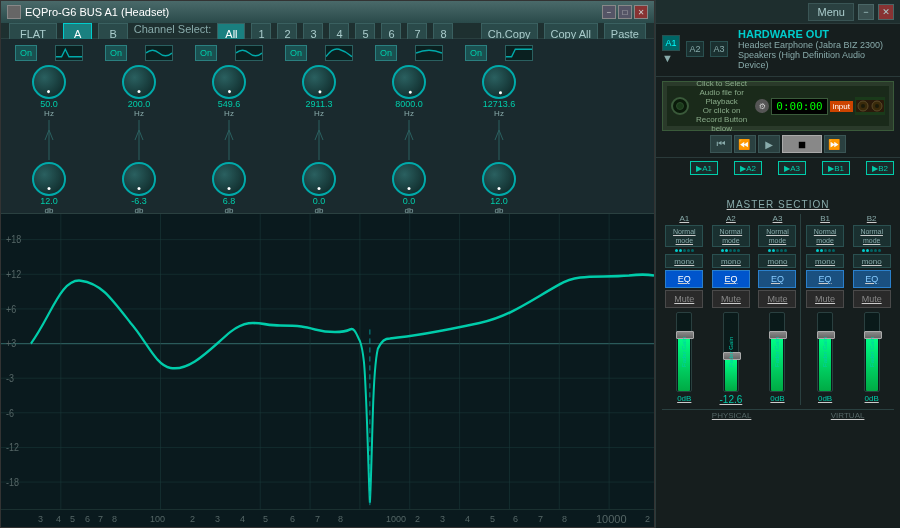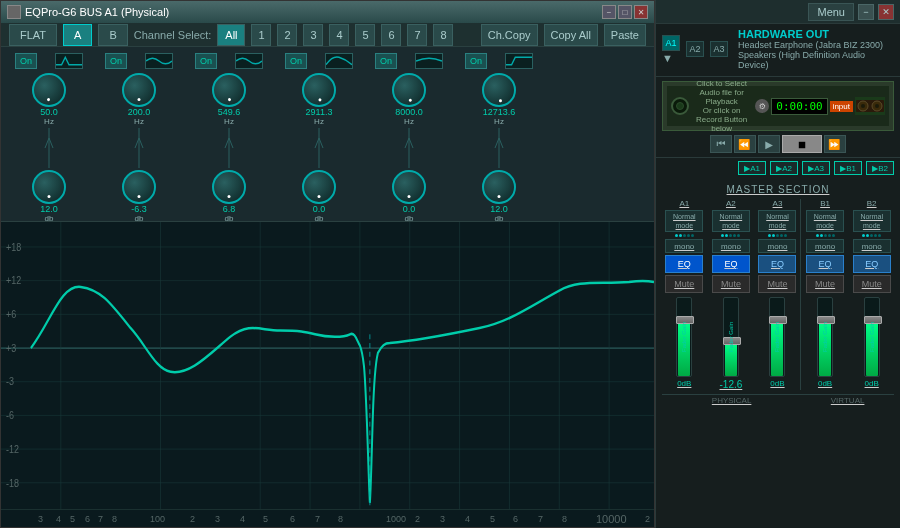--- a/index.html
+++ b/index.html
@@ -59,23 +59,22 @@
       cursor: pointer;
       display: flex;
       align-items: center;
       justify-content: center;
       font-size: 8px;
       color: #ccc;
     }
 
     #toolbar {
       background: #1e3030;
-      height: 24px;
-      display: flex;
-      align-items: center;
+      height: 16px;
+      display: flex;
       padding: 0 8px;
       gap: 6px;
       border-bottom: 1px solid #2a4040;
     }
     .tool-btn {
       background: #2a4a4a;
       border: 1px solid #3a6060;
       color: #aacccc;
       padding: 2px 10px;
       cursor: pointer;
@@ -351,23 +350,23 @@
       background: #888;
       border: 1px solid #aaa;
       cursor: pointer;
       display: flex;
       align-items: center;
       justify-content: center;
     }
 
     .ab-channel-row {
       display: flex;
-      gap: 4px;
+      gap: 16px;
       justify-content: flex-end;
-      margin-bottom: 2px;
+      margin-bottom: 17px;
     }
     .ab-ch-btn {
       width: 28px;
       height: 14px;
       background: #1a2a2a;
       border: 1px solid #00ccaa;
       color: #00ccaa;
       font-size: 8px;
       cursor: pointer;
       display: flex;
@@ -509,21 +508,21 @@
     }
   </style>
 </head>
 <body>
 
 <div id="eq-panel">
 
   <div id="title-bar">
     <div id="title-bar-left">
       <div class="title-icon"></div>
-      <span id="title-text">EQPro-G6 BUS A1 (Physical)</span>
+      <span id="title-text">EQPro-G6 BUS A1 (Headset)</span>
     </div>
     <div id="title-controls">
       <div class="title-btn">−</div>
       <div class="title-btn">□</div>
       <div class="title-btn" style="background:#883333;">✕</div>
     </div>
   </div>
 
   <div id="toolbar">
     <button class="tool-btn">FLAT</button>

